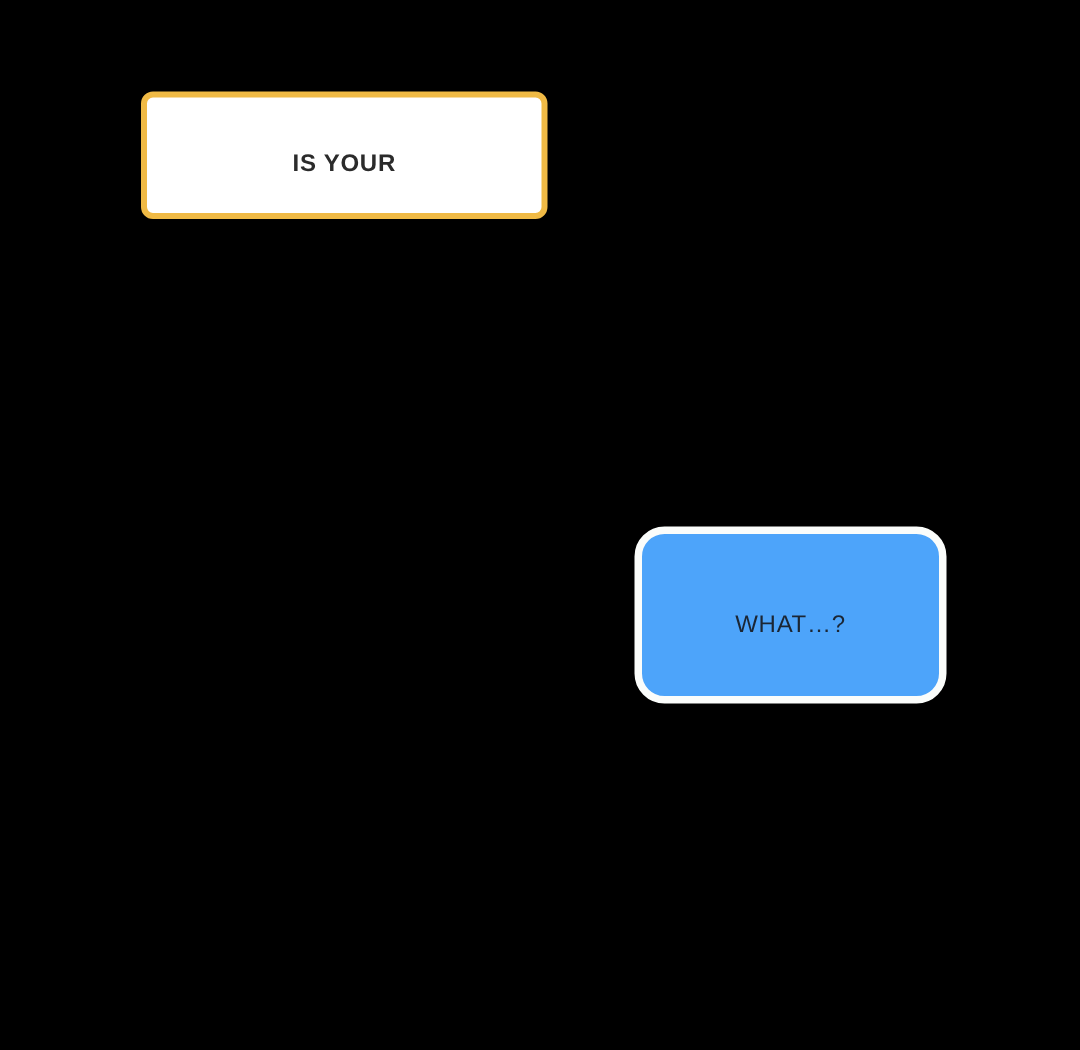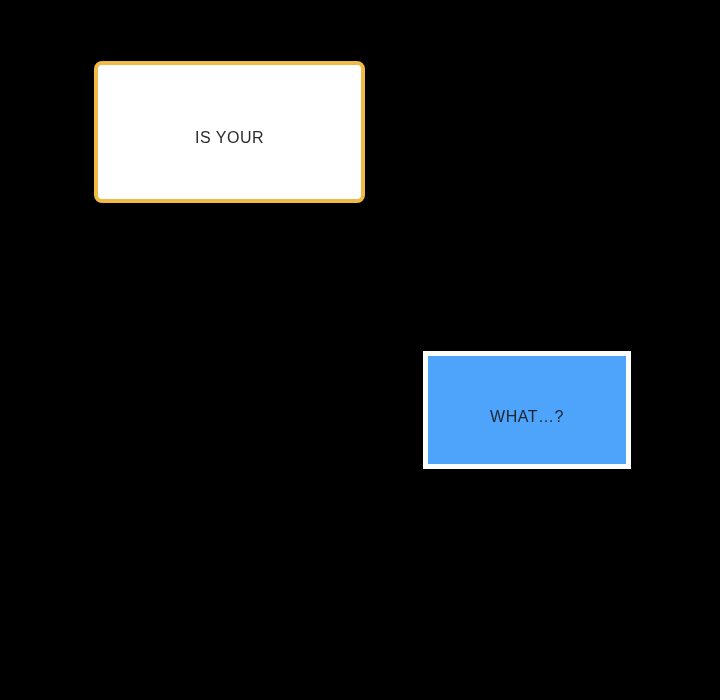--- a/index.html
+++ b/index.html
@@ -25,34 +25,35 @@
     text-align: center;
     font-size: 16px;
     line-height: 26px;
     letter-spacing: 0.5px;
     font-weight: 400;
   }
   .bubble-question {
     left: 94px;
     top: 61px;
     width: 271px;
-    height: 142px;
+    height: 85px;
     border: 4px solid #f0ba45;
     border-radius: 8px;
     background: #ffffff;
     color: #2b2b2b;
     padding-top: 12px;
+    font-weight: bold;
   }
   .bubble-reply {
     left: 423px;
     top: 351px;
     width: 208px;
     height: 118px;
     border: 5px solid #e5e5e5;
-    border-radius: 0;
+    border-radius: 20px;
     background: #4da4fa;
     color: #1b2634;
     padding-top: 14px;
   }
   .line {
     white-space: nowrap;
   }
 </style>
 </head>
 <body>

